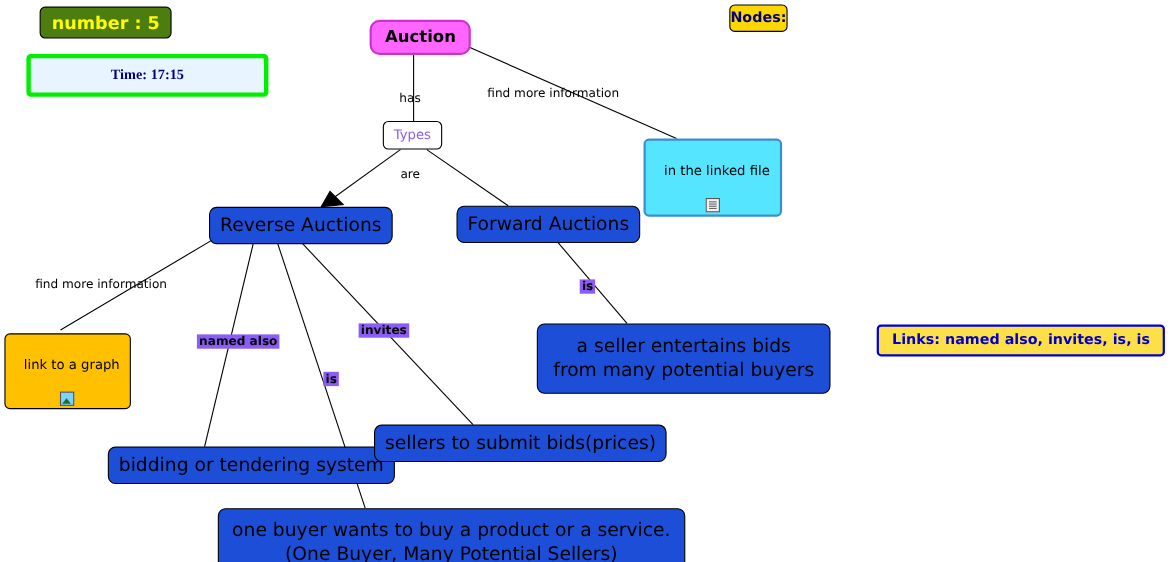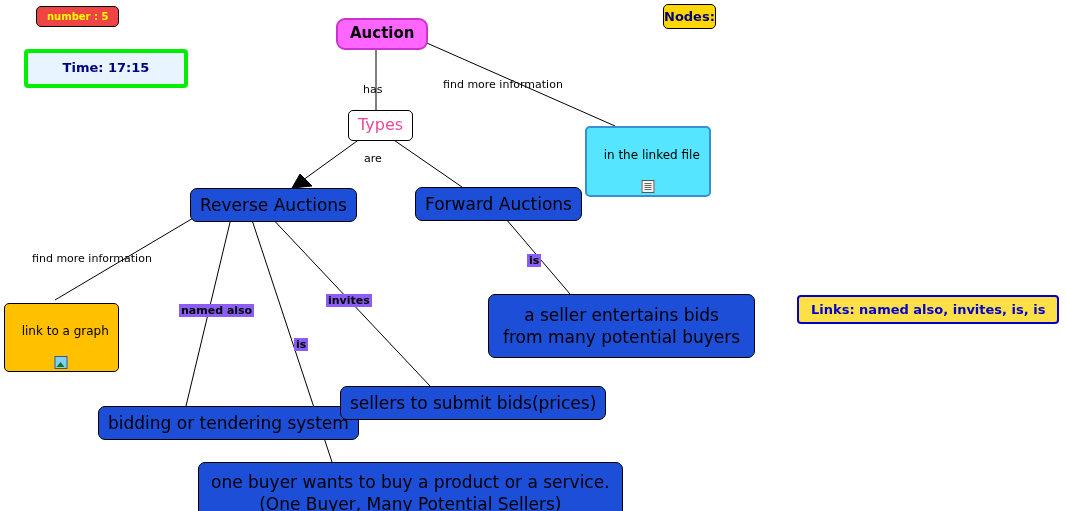--- a/index.html
+++ b/index.html
@@ -41,22 +41,22 @@
     border: 2px solid #cc33cc;
     border-radius: 9px;
     font-size: 15px;
     font-weight: bold;
     color: #000;
     padding: 4px 12px;
   }
   .n-plain {
     background: #ffffff;
     border-radius: 5px;
-    font-size: 16px;
-    color: #ec4899;
+    font-size: 12px;
+    color: #8b5cf6;
     padding: 4px 9px;
     text-align: right;
   }
   .n-linked {
     background: #55e5ff;
     border: 2px solid #3a8fd0;
     border-radius: 5px;
     font-size: 12px;
     color: #000;
     padding: 4px 9px 16px 9px;
@@ -114,25 +114,25 @@
     font-weight: bold;
     font-size: 11px;
   }
   .badge {
     position: absolute;
     box-sizing: border-box;
     white-space: nowrap;
     font-weight: bold;
   }
   .badge-number {
-    background: #ef4444;
+    background: #4d7c0f;
     border: 1px solid #000;
     border-radius: 5px;
     color: #ffff00;
-    font-size: 10px;
+    font-size: 16px;
     padding: 4px 10px;
   }
   .badge-nodes {
     background: #ffd700;
     border: 1px solid #000;
     border-radius: 5px;
     color: #000080;
     font-size: 13px;
     padding: 4px 0;
   }
@@ -185,21 +185,21 @@
 
   <polygon points="292,188 312,186 300,174" fill="#000000" stroke="#000000" stroke-width="1"></polygon>
 </svg>
 
 <div class="badge badge-number" style="left:36px; top:6px;">number : 5</div>
 
 <div class="badge badge-nodes" style="left:663px; top:4px;">Nodes:</div>
 
 <div class="badge badge-links" style="left:797px; top:295px;">Links: named also, invites, is, is</div>
 
-<div class="info-box" style="left:24px; top:49px; width:164px;">
+<div class="info-box" style="left:24px; top:49px; width:220px;font-family:Liberation Serif, serif;">
   <div>Time: 17:15</div>
 </div>
 
 <div class="node n-root" style="left:336px; top:18px;">Auction</div>
 
 <div class="node n-plain" style="left:348px; top:110px;">Types</div>
 
 <div class="node n-linked" style="left:585px; top:126px;">
   <span>in the linked file</span>
   <span class="mini-icon doc"></span>

